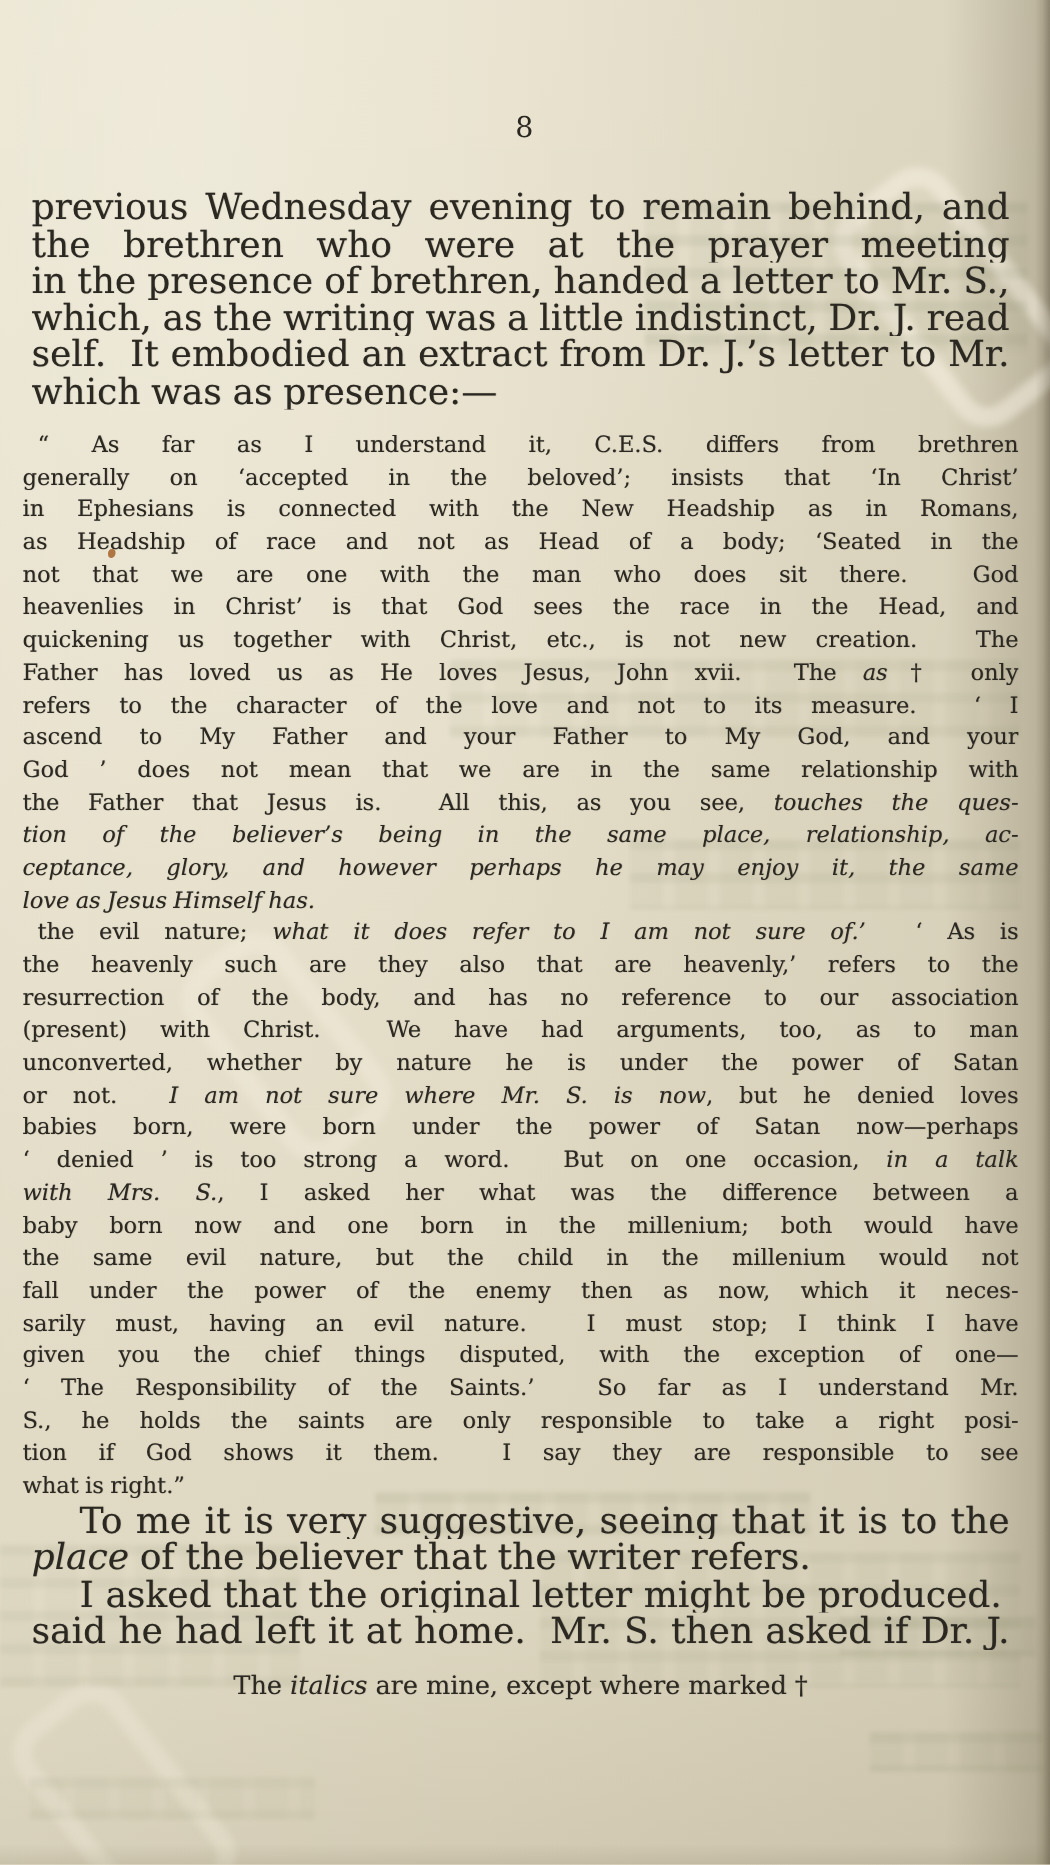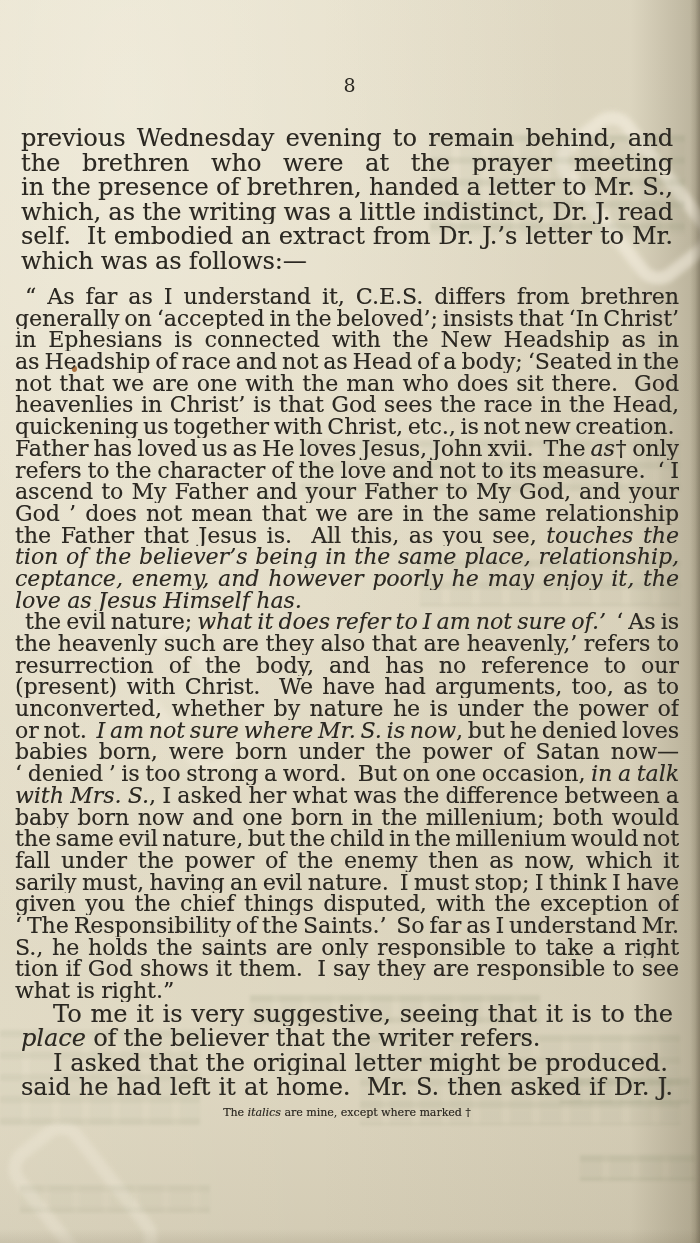--- a/index.html
+++ b/index.html
@@ -20,23 +20,23 @@
   }
 
   .text-flow {
     position:absolute; left:21px; top:126px; width:652px;
     text-shadow: 0.3px 0.3px 0.6px rgba(55,50,40,0.45);
   }
 
   .para { margin:0; }
   .para.main    { font-size:24px; }
   .para.main .line    { height:24.5px; line-height:24.5px; }
-  .para.extract { font-size:22px; margin-left:-6px; margin-right:-6px; }
+  .para.extract { font-size:15px; margin-left:-6px; margin-right:-6px; }
   .para.extract .line { height:21.7px; line-height:21.7px; }
-  .para.footnote { font-size:11px; margin-top:1px; }
+  .para.footnote { font-size:17px; margin-top:12px; }
   .para.footnote .line { height:24px; line-height:24px; }
 
   .line {
     text-align:justify; text-align-last:justify;
     word-spacing:-2.5px; overflow:hidden;
   }
   .line.last   { text-align-last:left; word-spacing:-0.5px; }
   .line.center { text-align:center; text-align-last:center; word-spacing:0; }
   .para.main.indent    .line:first-child { text-indent:32px; }
   .para.extract.indent .line:first-child { text-indent:10px; }
@@ -94,37 +94,37 @@
 
 <div class="page-number">8</div>
 
 <div class="text-flow" id="text-flow">
     <div class="para main">
       <div class="line"><span>previous Wednesday evening to remain behind, and most of</span></div>
       <div class="line"><span>the brethren who were at the prayer meeting remained.&nbsp; Dr. J.,</span></div>
       <div class="line"><span>in the presence of brethren, handed a letter to Mr. S., but</span></div>
       <div class="line"><span>which, as the writing was a little indistinct, Dr. J. read him-</span></div>
       <div class="line"><span>self.&nbsp; It embodied an extract from Dr. J.’s letter to Mr. J.S.O.,</span></div>
-      <div class="line last"><span>which was as follows:—</span></div>
+      <div class="line last"><span>which was as presence:—</span></div>
     </div>
     <div class="para extract indent gap-before">
       <div class="line"><span>“ As far as I understand it, C.E.S. differs from brethren</span></div>
       <div class="line"><span>generally on ‘accepted in the beloved’; insists that ‘In Christ’</span></div>
       <div class="line"><span>in Ephesians is connected with the New Headship as in Romans,</span></div>
       <div class="line"><span>as Headship of race and not as Head of a body; ‘Seated in the</span></div>
       <div class="line"><span>not that we are one with the man who does sit there.&nbsp; God</span></div>
       <div class="line"><span>heavenlies in Christ’ is that God sees the race in the Head, and</span></div>
       <div class="line"><span>quickening us together with Christ, etc., is not new creation.&nbsp; The</span></div>
       <div class="line"><span>Father has loved us as He loves Jesus, John xvii.&nbsp; The </span><em>as</em><span>† only</span></div>
       <div class="line"><span>refers to the character of the love and not to its measure.&nbsp; ‘ I</span></div>
       <div class="line"><span>ascend to My Father and your Father to My God, and your</span></div>
       <div class="line"><span>God ’ does not mean that we are in the same relationship with</span></div>
       <div class="line"><span>the Father that Jesus is.&nbsp; All this, as you see, </span><em>touches the ques-</em></div>
       <div class="line"><em>tion of the believer’s being in the same place, relationship, ac-</em></div>
-      <div class="line"><em>ceptance, enemy, and however poorly he may enjoy it, the same</em></div>
+      <div class="line"><em>ceptance, glory, and however perhaps he may enjoy it, the same</em></div>
       <div class="line last"><em>love as Jesus Himself has.</em></div>
     </div>
     <div class="para extract indent">
       <div class="line"><span>the evil nature; </span><em>what it does refer to I am not sure of.’</em><span>&nbsp; ‘ As is</span></div>
       <div class="line"><span>the heavenly such are they also that are heavenly,’ refers to the</span></div>
       <div class="line"><span>resurrection of the body, and has no reference to our association</span></div>
       <div class="line"><span>(present) with Christ.&nbsp; We have had arguments, too, as to man</span></div>
       <div class="line"><span>unconverted, whether by nature he is under the power of Satan</span></div>
       <div class="line"><span>or not.&nbsp; </span><em>I am not sure where Mr. S. is now</em><span>, but he denied loves</span></div>
       <div class="line"><span>babies born, were born under the power of Satan now—perhaps</span></div>

